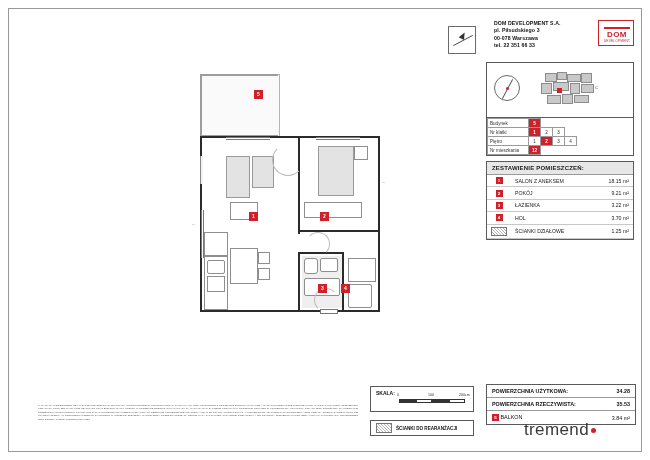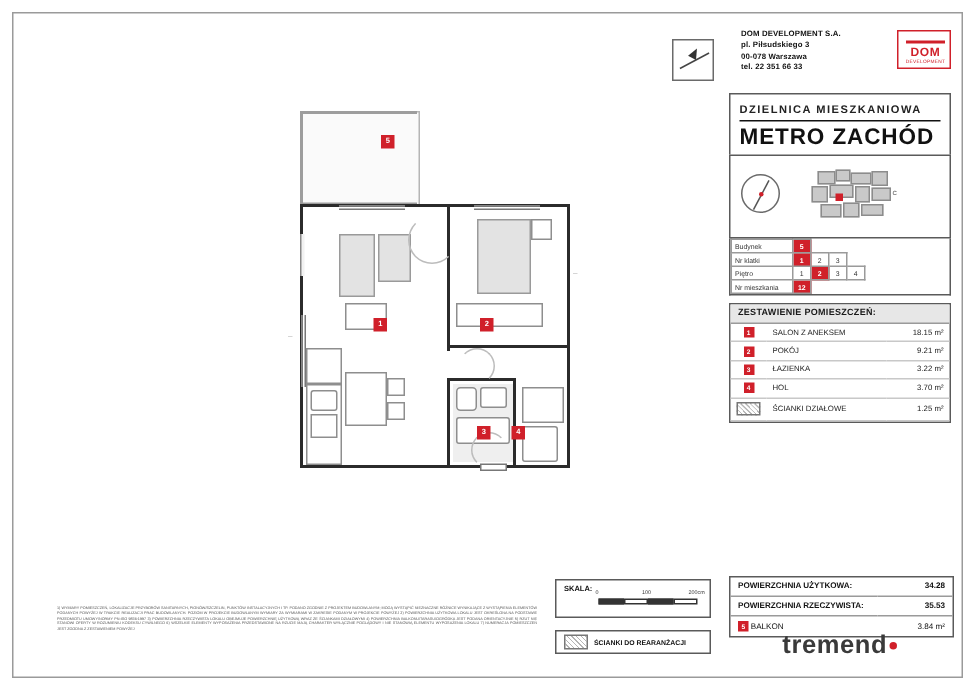--- a/index.html
+++ b/index.html
@@ -63,21 +63,21 @@
   .sbar div:nth-child(odd){background:#333;}
   .s0{position:absolute;left:26px;top:6px;font-size:3.6px;color:#333;}
   .s1{position:absolute;left:57px;top:6px;font-size:3.6px;color:#333;}
   .s2{position:absolute;left:88px;top:6px;font-size:3.6px;color:#333;}
 
   .rearr{position:absolute;left:370px;top:420px;width:104px;height:16px;border:1px solid #5a5a5a;box-sizing:border-box;display:flex;align-items:center;gap:4px;padding-left:5px;}
   .rearr .sw{width:14px;height:8px;border:.5px solid #777;background:repeating-linear-gradient(45deg,#fff 0 1.5px,#b5b5b5 1.5px 2.2px);}
   .rearr .t{font-size:4.6px;font-weight:bold;color:#111;}
 
   .brand{position:absolute;left:486px;top:418px;width:148px;height:24px;display:flex;align-items:center;justify-content:center;}
-  .brand .bt{font-size:17px;letter-spacing:.4px;color:#3a3a3a;font-weight:bold;text-align:center;}
+  .brand .bt{font-size:17px;letter-spacing:.4px;color:#3a3a3a;font-weight:normal;text-align:center;}
   .brand .dotr{display:inline-block;width:5px;height:5px;background:#d0202a;border-radius:50%;margin-left:2px;vertical-align:2px;}
 
   .legal{position:absolute;left:38px;top:404px;width:320px;font-size:2.5px;line-height:3.4px;color:#555;text-align:justify;}
 
   
   .compass1{position:absolute;left:448px;top:26px;width:28px;height:28px;border:1px solid #6a6a6a;box-sizing:border-box;}
   .compass1 .ln1{position:absolute;left:3px;top:13px;width:22px;height:1px;background:#444;transform:rotate(-28deg);}
   .compass1 .tri{position:absolute;left:11px;top:5px;width:0;height:0;border-left:3px solid transparent;border-right:3px solid transparent;border-bottom:7px solid #333;transform:rotate(28deg);}
 
   
@@ -110,25 +110,20 @@
       <div class="dev-txt">DEVELOPMENT</div>
     </div>
   </div>
 
   <div class="compass1">
     <div class="ln1"></div>
       <div class="tri"></div>
   </div>
 
   <div class="rpanel">
-    <div class="estate">
-      <div class="small">DZIELNICA MIESZKANIOWA</div>
-      <div class="rule"></div>
-      <div class="big">METRO ZACHÓD</div>
-    </div>
 
     <div class="locbox">
       <div class="compass2">
         <div class="needle"></div>
           <div class="dot"></div>
       </div>
       <div class="keyplan">
         <div class="kp-b" style="left:18px;top:4px;width:10px;height:7px;"></div>
         <div class="kp-b" style="left:30px;top:3px;width:8px;height:6px;"></div>
         <div class="kp-b" style="left:40px;top:5px;width:12px;height:6px;"></div>

